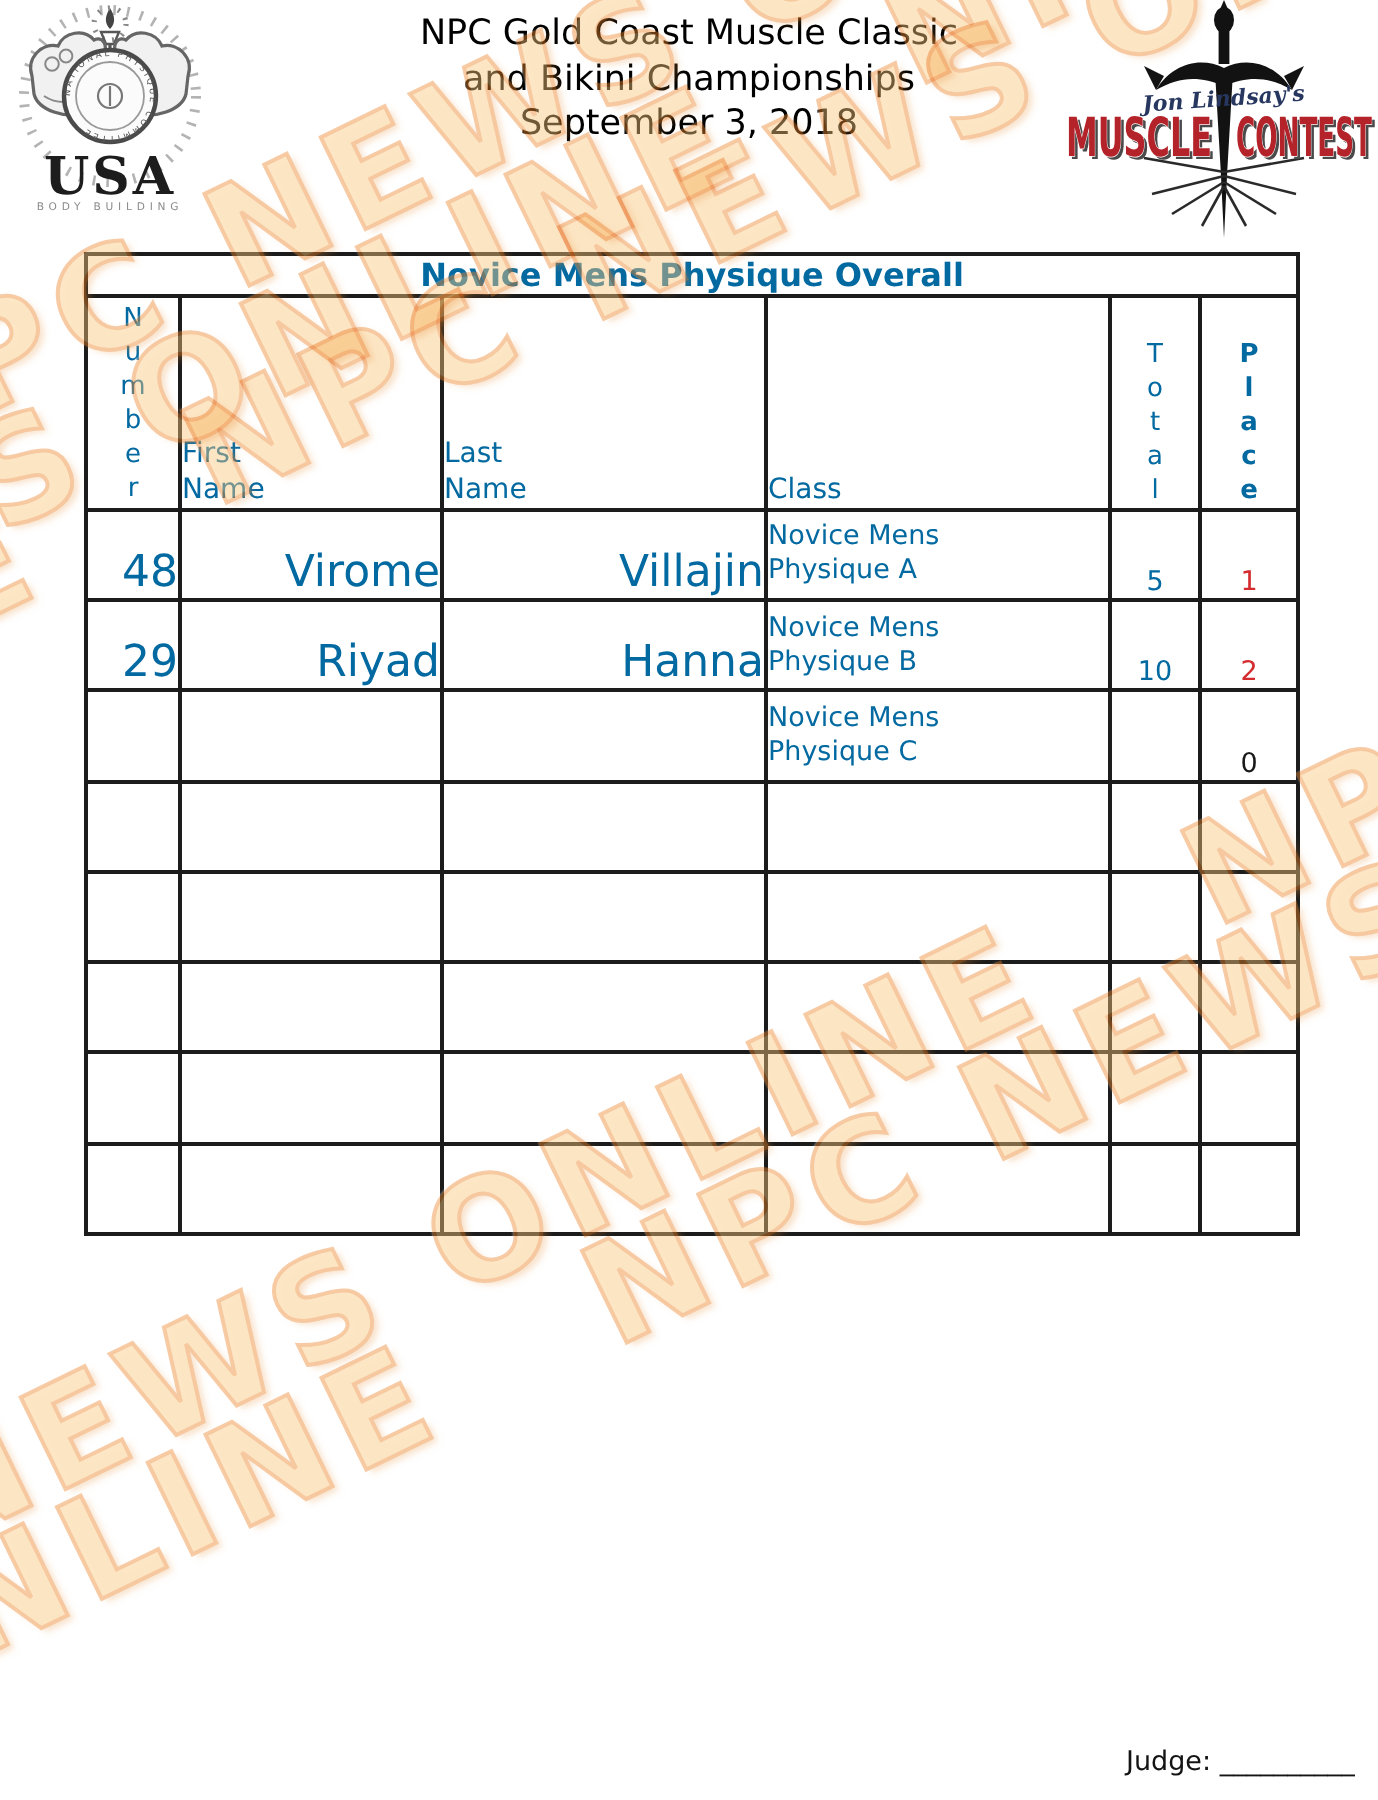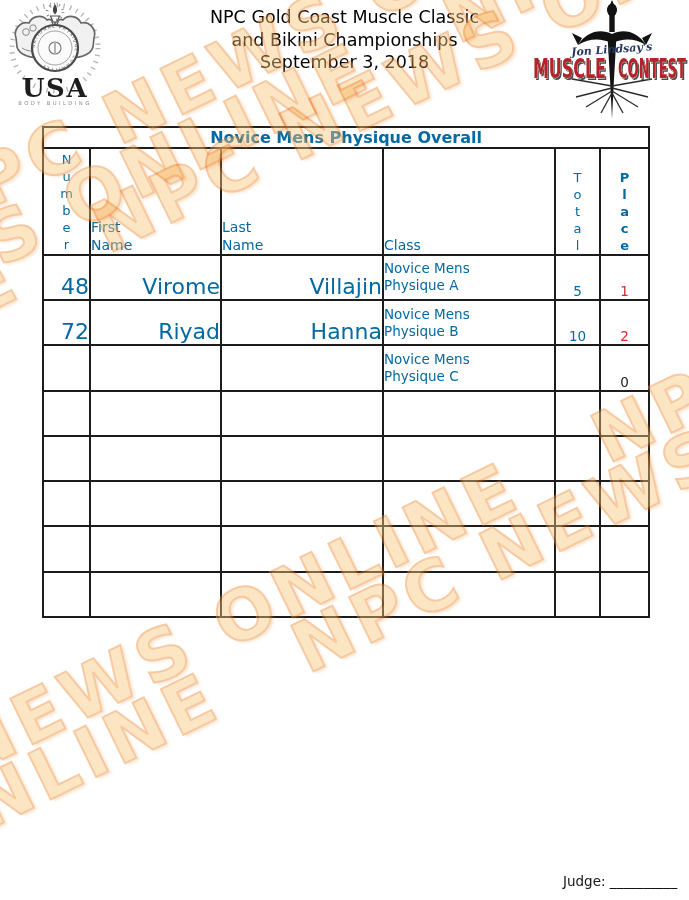--- a/index.html
+++ b/index.html
@@ -160,21 +160,21 @@
   <tr class="d">
     <td class="nm">48</td>
     <td class="nm">Virome</td>
     <td class="nm">Villajin</td>
     <td class="cls">Novice Mens
 Physique A</td>
     <td class="sm">5</td>
     <td class="sm" style="color:#d42b2e">1</td>
   </tr>
   <tr class="d">
-    <td class="nm">72</td>
+    <td class="nm">29</td>
     <td class="nm">Riyad</td>
     <td class="nm">Hanna</td>
     <td class="cls">Novice Mens
 Physique B</td>
     <td class="sm">10</td>
     <td class="sm" style="color:#d42b2e">2</td>
   </tr>
   <tr class="d">
     <td class="nm"></td>
     <td class="nm"></td>

